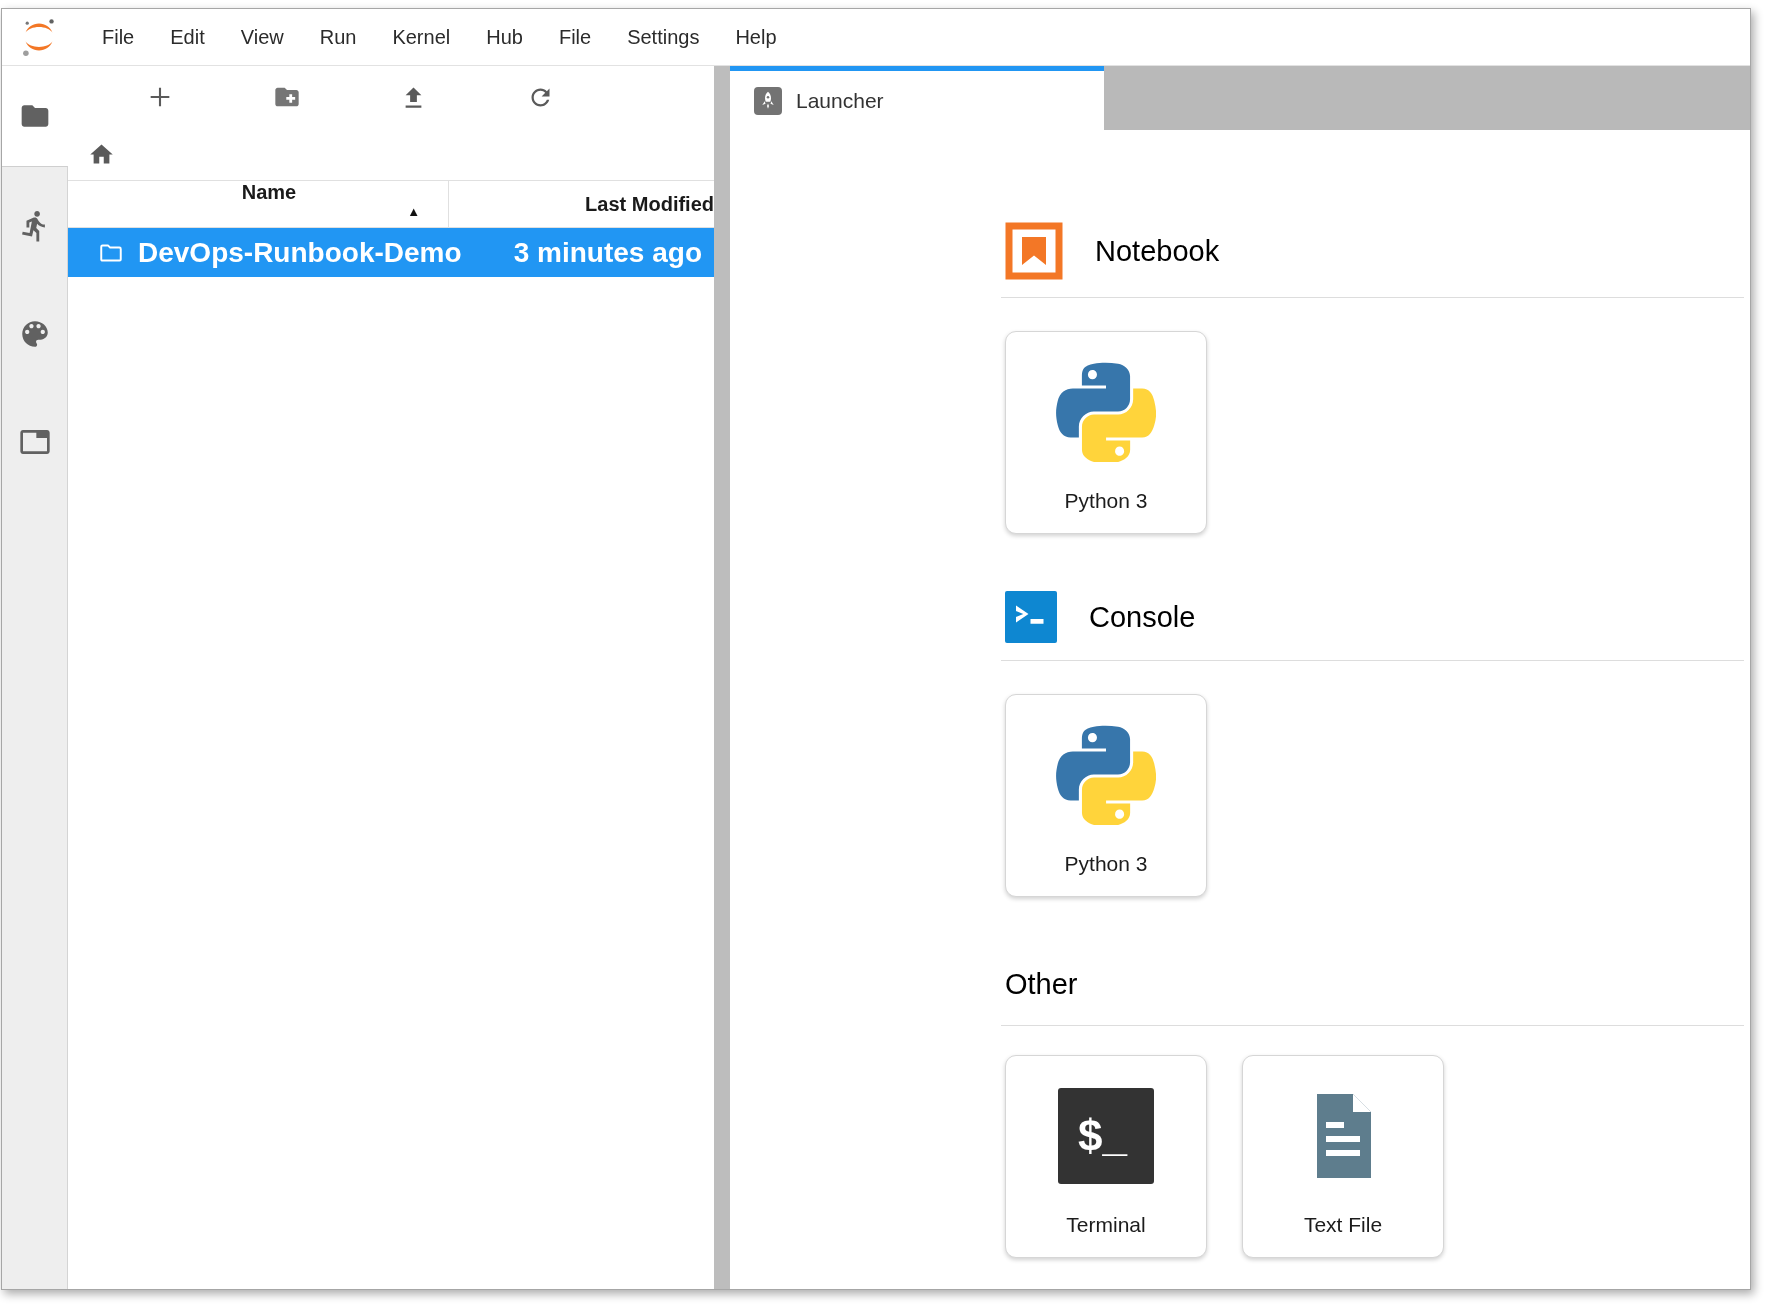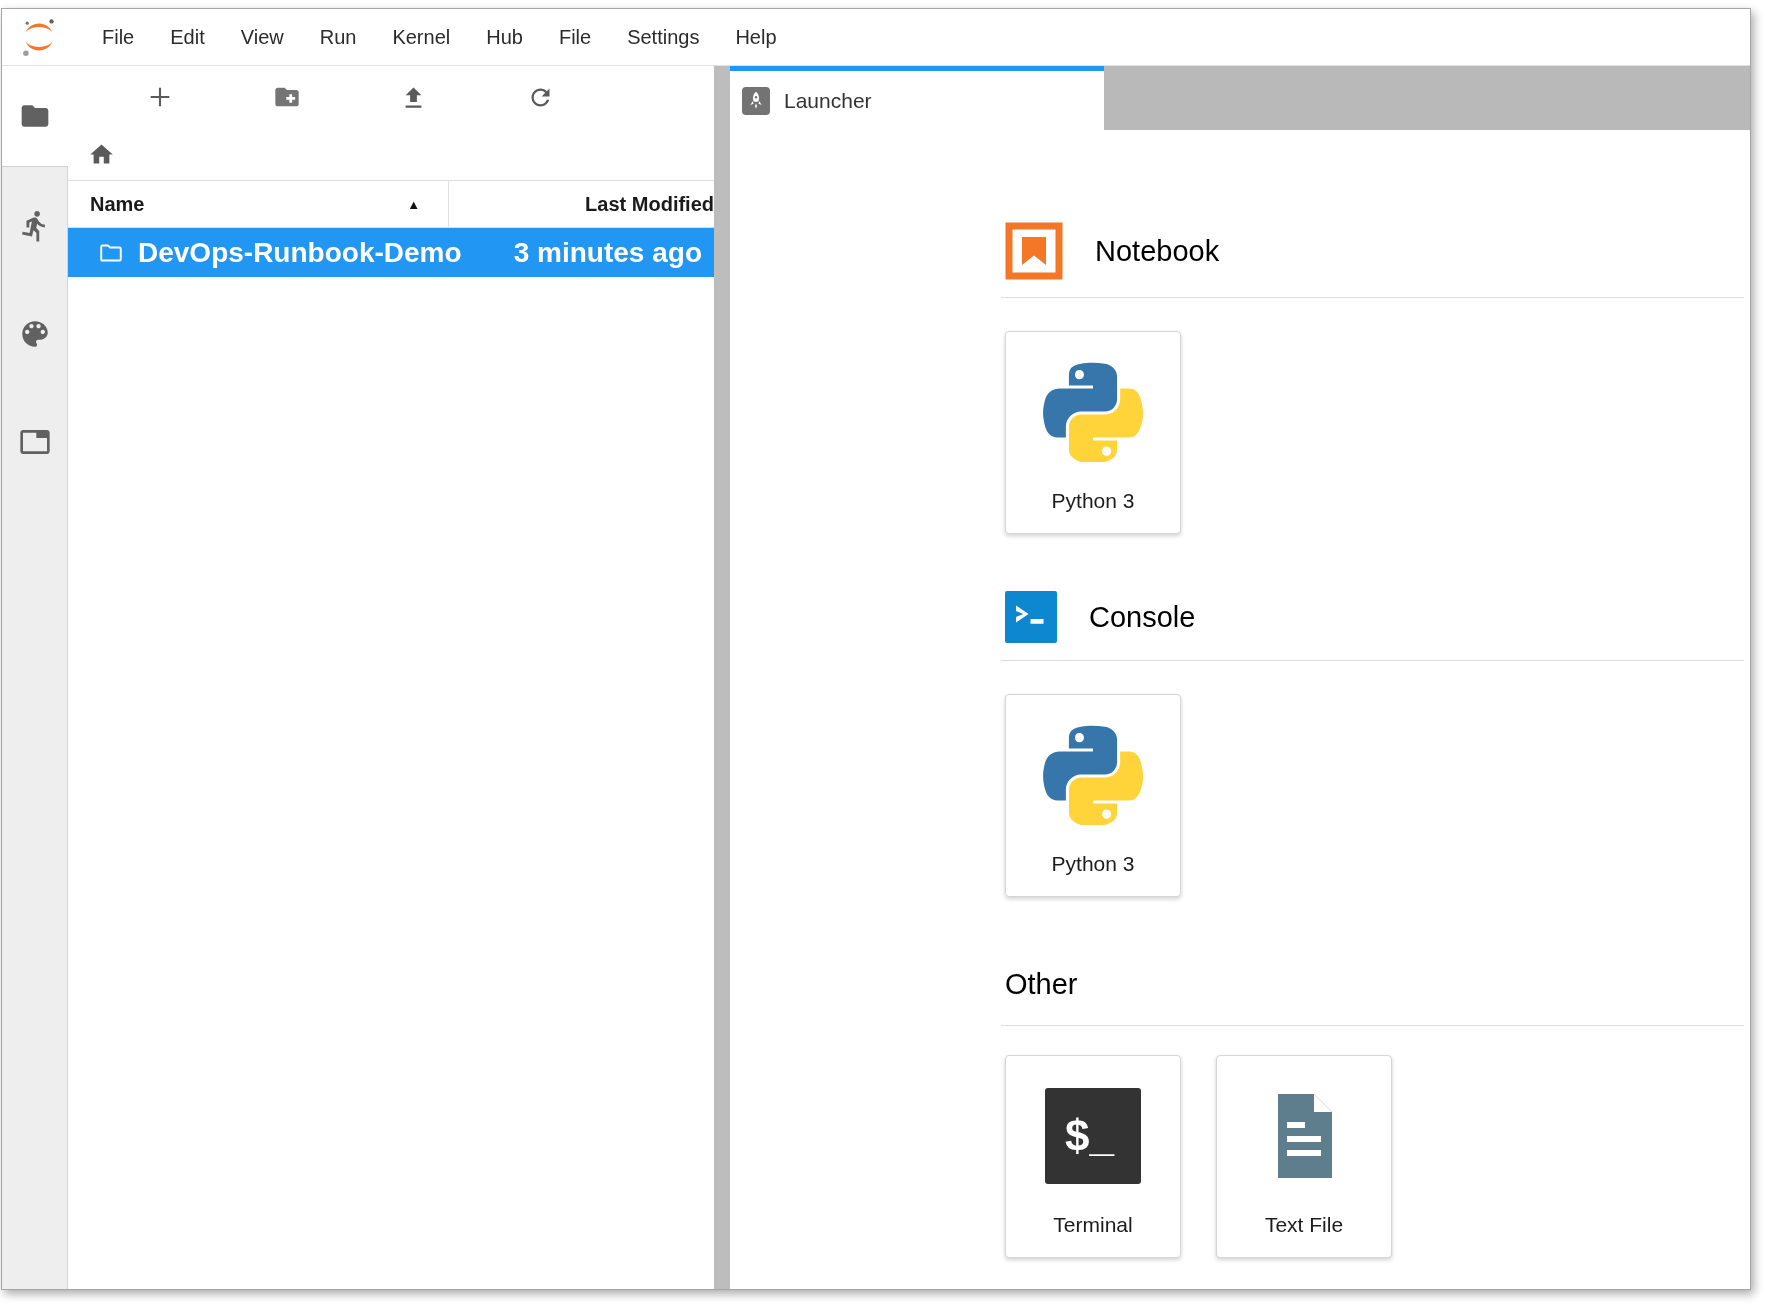--- a/index.html
+++ b/index.html
@@ -22,42 +22,42 @@
               display:flex;flex-direction:column;align-items:center;padding-top:41px;gap:72px;box-sizing:border-box;}
   .strip-btn{width:36px;height:36px;display:flex;align-items:center;justify-content:center;cursor:pointer;}
   
   .filebrowser{flex:0 0 646px;width:646px;background:#fff;display:flex;flex-direction:column;}
   .fb-toolbar{height:62px;flex:0 0 62px;display:flex;align-items:center;padding:0 110px 0 28px;}
   .tb-btn{flex:1;display:flex;justify-content:center;align-items:center;height:100%;cursor:pointer;}
   .fb-breadcrumb{height:52px;flex:0 0 52px;display:flex;align-items:center;padding-left:20px;}
   .fb-header{height:48px;flex:0 0 48px;border-top:1px solid #e0e0e0;border-bottom:1px solid #e0e0e0;
              display:flex;align-items:stretch;font-weight:bold;font-size:20px;color:#1a1a1a;box-sizing:border-box;}
   .col-name{width:381px;display:flex;align-items:center;padding-left:22px;box-sizing:border-box;
-            border-right:1px solid #e0e0e0;cursor:pointer;}
+            border-right:1px solid #e0e0e0;cursor:pointer;flex-direction:column;}
   .sort{margin-left:auto;margin-right:28px;font-size:13px;color:#111;}
   .col-mod{flex:1;display:flex;align-items:center;justify-content:flex-end;cursor:pointer;}
   .fb-row{height:49px;flex:0 0 49px;display:flex;align-items:center;background:#2196F3;color:#fff;
           font-size:28px;font-weight:600;cursor:pointer;}
   .row-folder-icon{margin-left:30px;margin-right:14px;display:flex;}
   .row-mod{margin-left:auto;margin-right:12px;}
   
   .divider-col{flex:0 0 16px;width:16px;background:#bdbdbd;cursor:col-resize;}
   
   .launcher{flex:1;display:flex;flex-direction:column;min-width:0;background:#fff;}
   .tabbar{flex:0 0 64px;height:64px;background:#b9b9b9;display:flex;}
   .tab{width:374px;background:#fff;border-top:5px solid #2196F3;display:flex;align-items:center;
-       padding-left:12px;box-sizing:border-box;gap:14px;cursor:pointer;}
+       padding-left:24px;box-sizing:border-box;gap:14px;cursor:pointer;}
   .tab-label{font-size:21px;color:#333;}
   .launcher-body{flex:1;background:#fff;padding:92px 6px 0 275px;box-sizing:border-box;overflow:hidden;}
   .l-section-header{display:flex;align-items:center;gap:32px;}
   .s-title{font-size:29px;color:#000000;line-height:34px;}
   .l-hr{border:none;border-top:1px solid #dddddd;margin:17px 0 0 -4px;height:0;}
   .l-hr.other{margin-top:24px;}
   .card-row{display:flex;gap:35px;margin-top:33px;}
-  .launch-card{width:176px;height:203px;background:#fff;border:1px solid #d6d6d6;border-radius:4px;
+  .launch-card{width:202px;height:203px;background:#fff;border:1px solid #d6d6d6;border-radius:11px;
                box-shadow:0 2px 4px rgba(0,0,0,0.18);display:flex;flex-direction:column;align-items:center;
                box-sizing:border-box;cursor:pointer;}
   .card-icon-lg{width:100px;height:100px;margin-top:30px;}
   .card-icon-md{width:96px;height:96px;margin-top:32px;}
   .card-label{margin-top:auto;margin-bottom:20px;font-size:21px;color:#1c1c1c;}
   .sec-console{margin-top:57px;}
   .sec-other{margin-top:70px;}
 </style>
 </head>
 <body>

